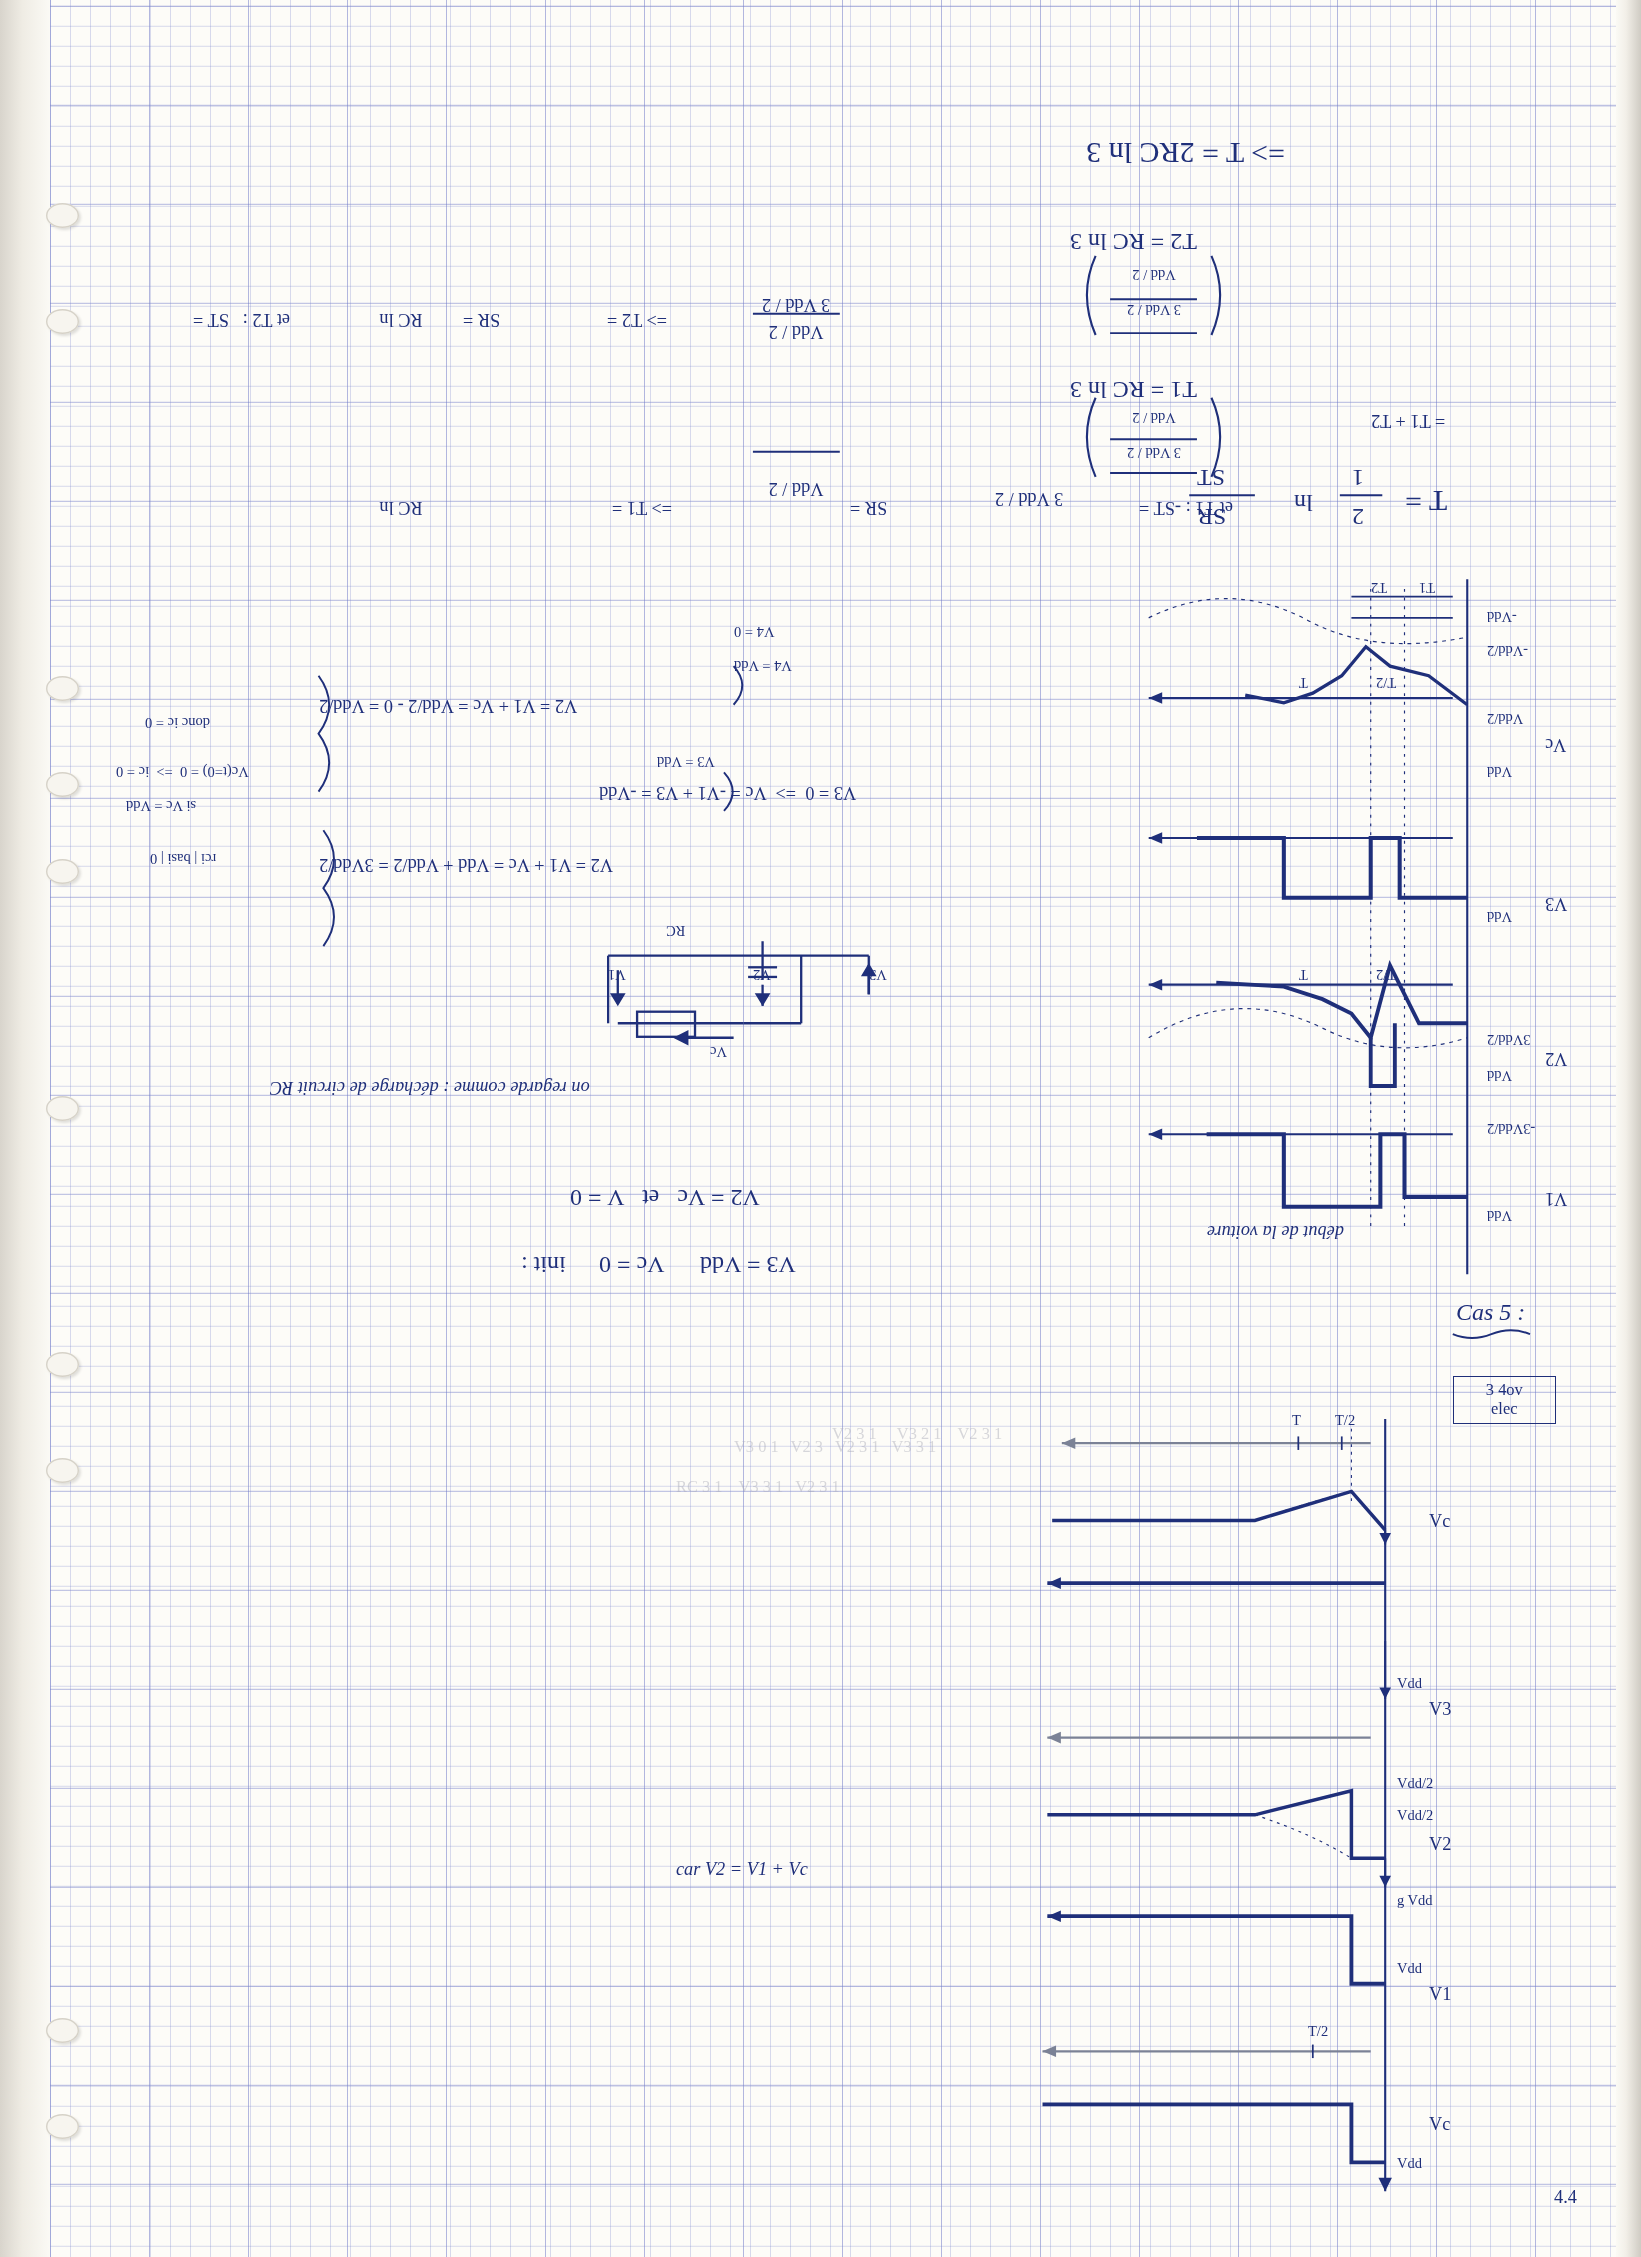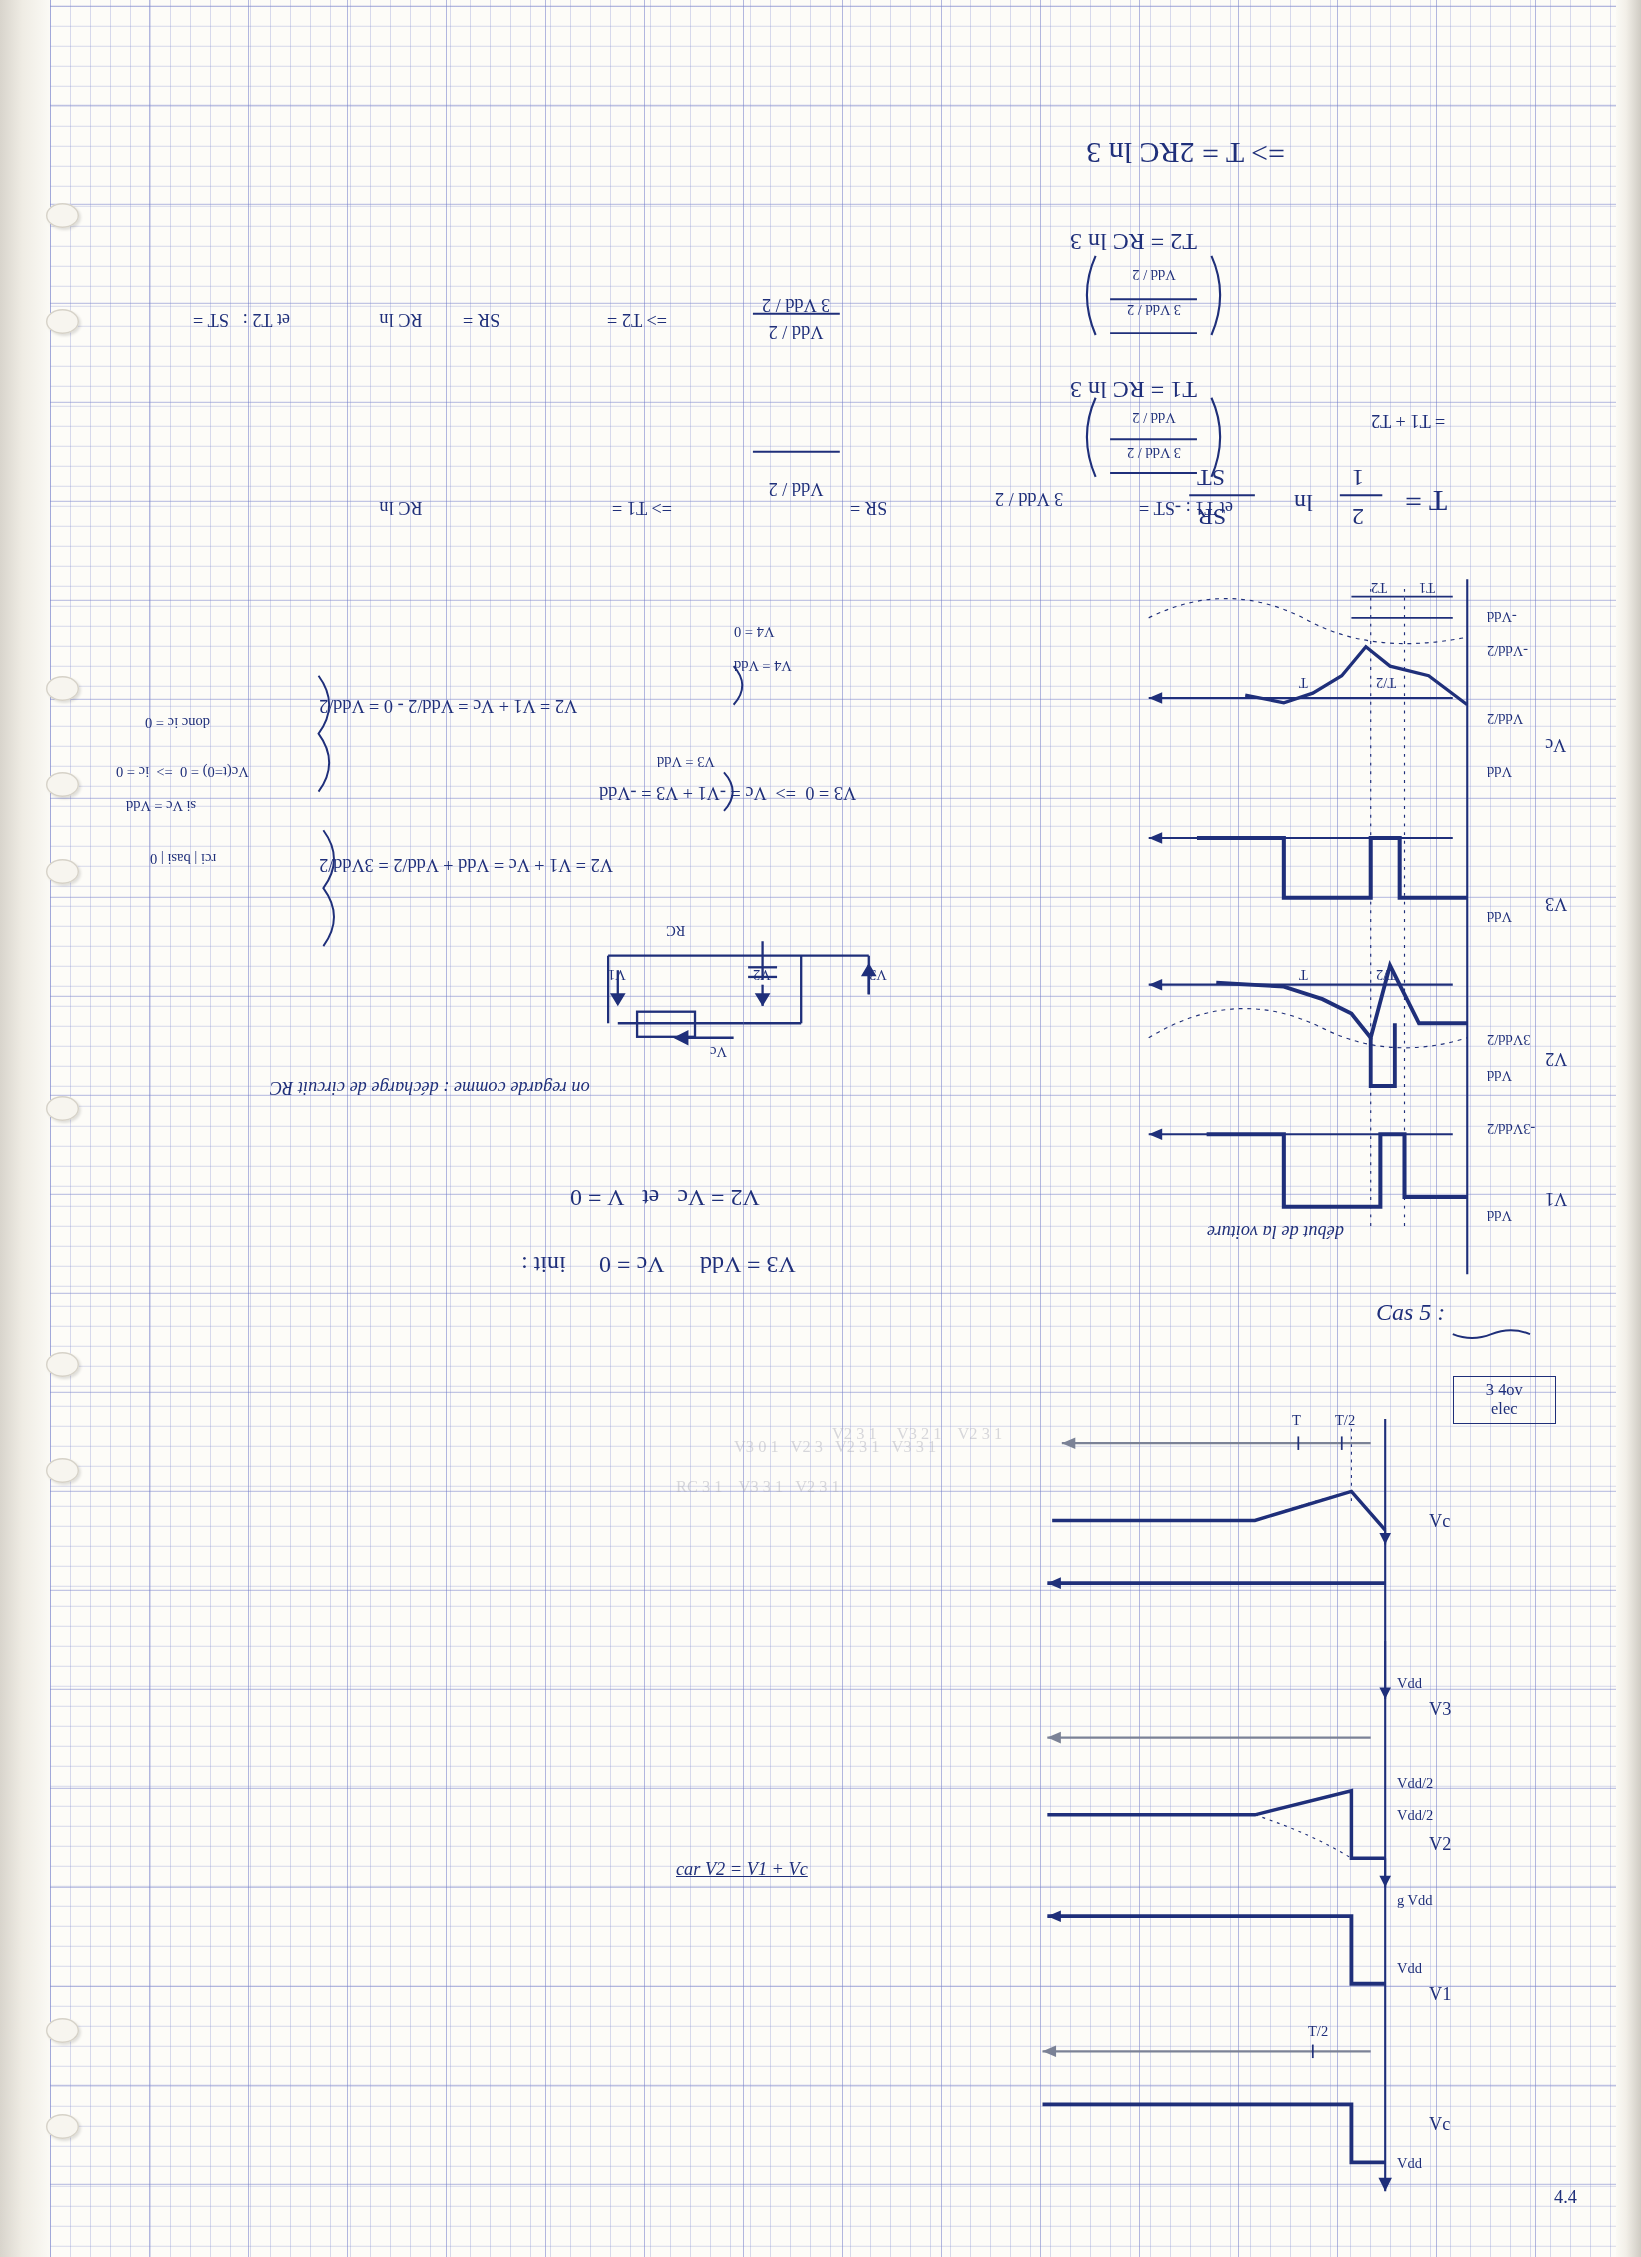--- a/index.html
+++ b/index.html
@@ -235,31 +235,31 @@
     <div class="h flip small" style="left:1487px;top:1120px;">-3Vdd/2</div>
     <div class="h flip small" style="left:1487px;top:1207px;">Vdd</div>
     <div class="h flip small" style="left:1376px;top:674px;">T/2</div>
     <div class="h flip small" style="left:1299px;top:674px;">T</div>
     <div class="h flip small" style="left:1376px;top:966px;">T/2</div>
     <div class="h flip small" style="left:1299px;top:966px;">T</div>
     <div class="h flip small" style="left:1419px;top:579px;">T1</div>
     <div class="h flip small" style="left:1371px;top:579px;">T2</div>
     <div class="h flip med ital" style="left:1207px;top:1221px;">début de la voiture</div>
 
-    <div class="h big ital" style="left:1376px;top:1299px;">Cas 5 :</div>
+    <div class="h big ital" style="left:1456px;top:1299px;">Cas 5 :</div>
     <svg width="1641" height="2257" viewBox="0 0 1700 2338">
       <path d="M1505 1382 q20 8 40 0 q20 -8 40 0" fill="none" stroke="#1f2f7a" stroke-width="2"></path>
     </svg>
 
     <div class="boxed" style="left:1453px;top:1376px;width:89px;">
       <span style="white-space:pre-line;">3 4ov
 elec</span>
     </div>
 
-    <div class="h med ital" style="left:676px;top:1859px;text-decoration:underline;">car V2 = V1 + Vc</div>
+    <div class="h med ital" style="left:676px;top:1859px;">car V2 = V1 + Vc</div>
 
     <svg width="1641" height="2257" viewBox="0 0 1700 2338">
       <g stroke="#1f2f7a" fill="none">
 
         <line x1="1435" y1="1470" x2="1435" y2="2270" stroke-width="2.2"></line>
         <path d="M1435 2270 l-7 -14 l14 0 z" fill="#1f2f7a" stroke="none"></path>
 
         <line x1="1100" y1="1495" x2="1420" y2="1495" stroke-width="2.2" stroke="#7b8296"></line>
         <path d="M1100 1495 l14 -6 l0 12 z" fill="#7b8296" stroke="none"></path>
         <polyline points="1090,1575 1300,1575 1400,1545 1435,1585" stroke-width="3.6"></polyline>

